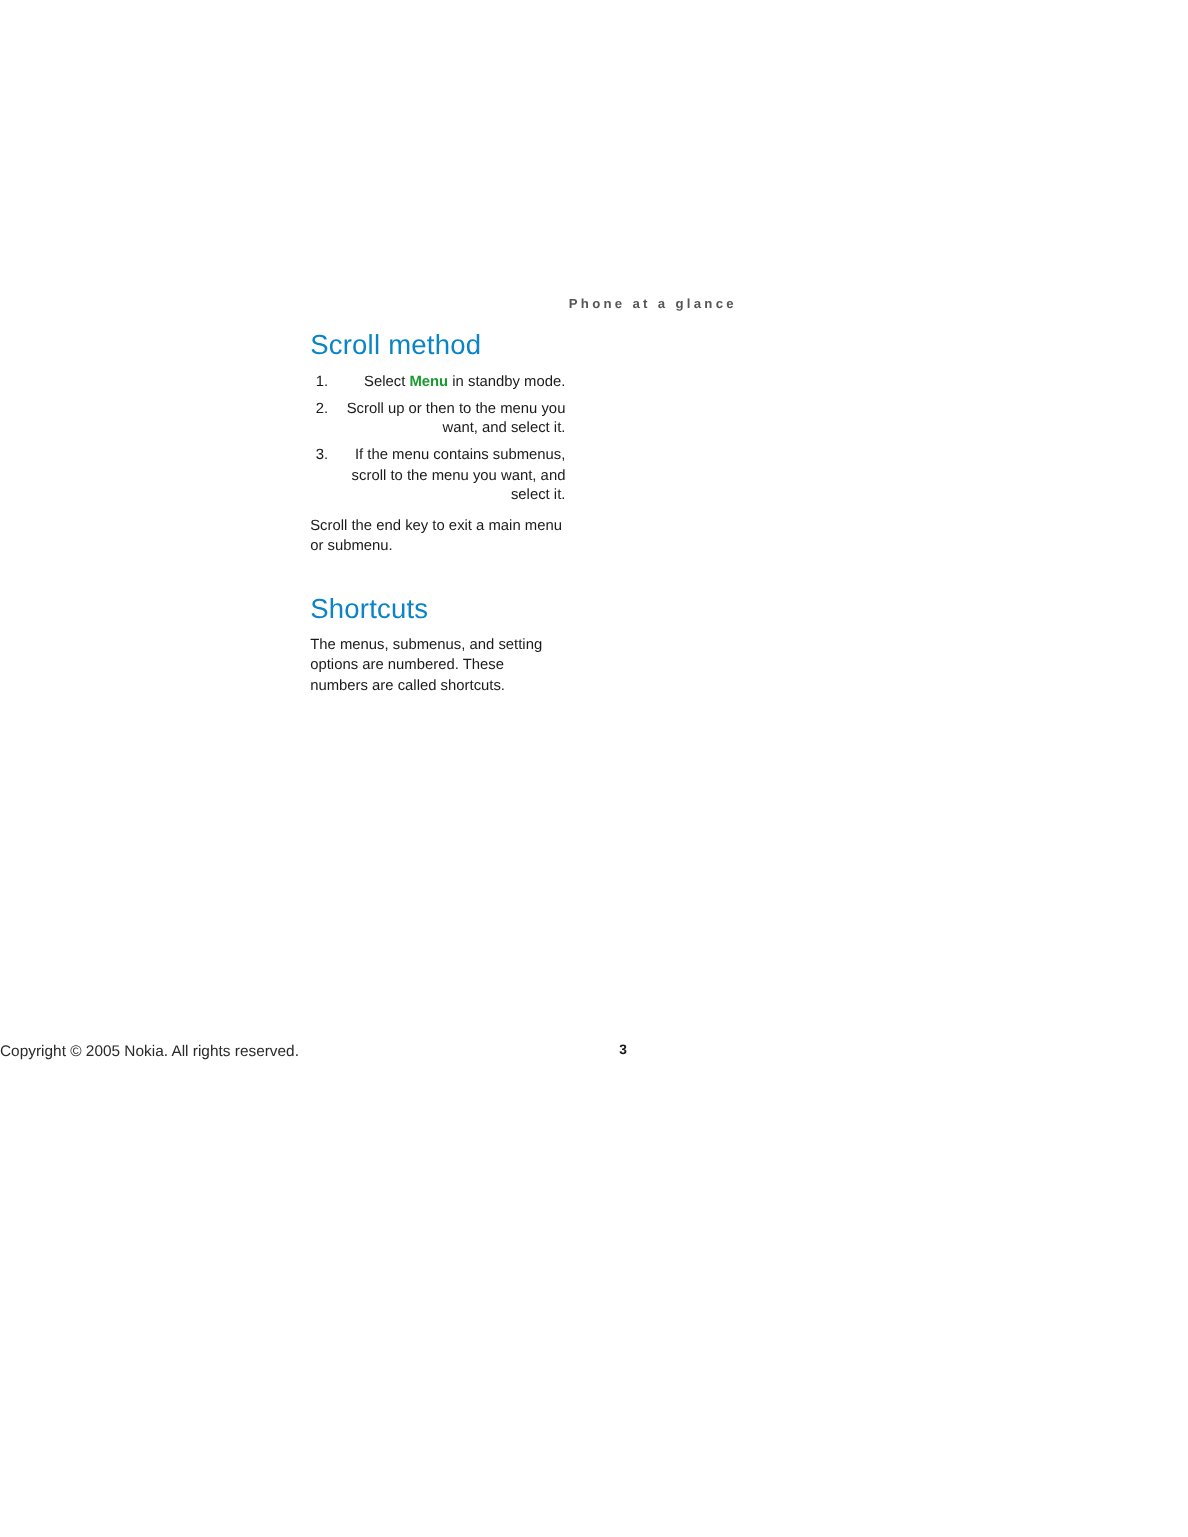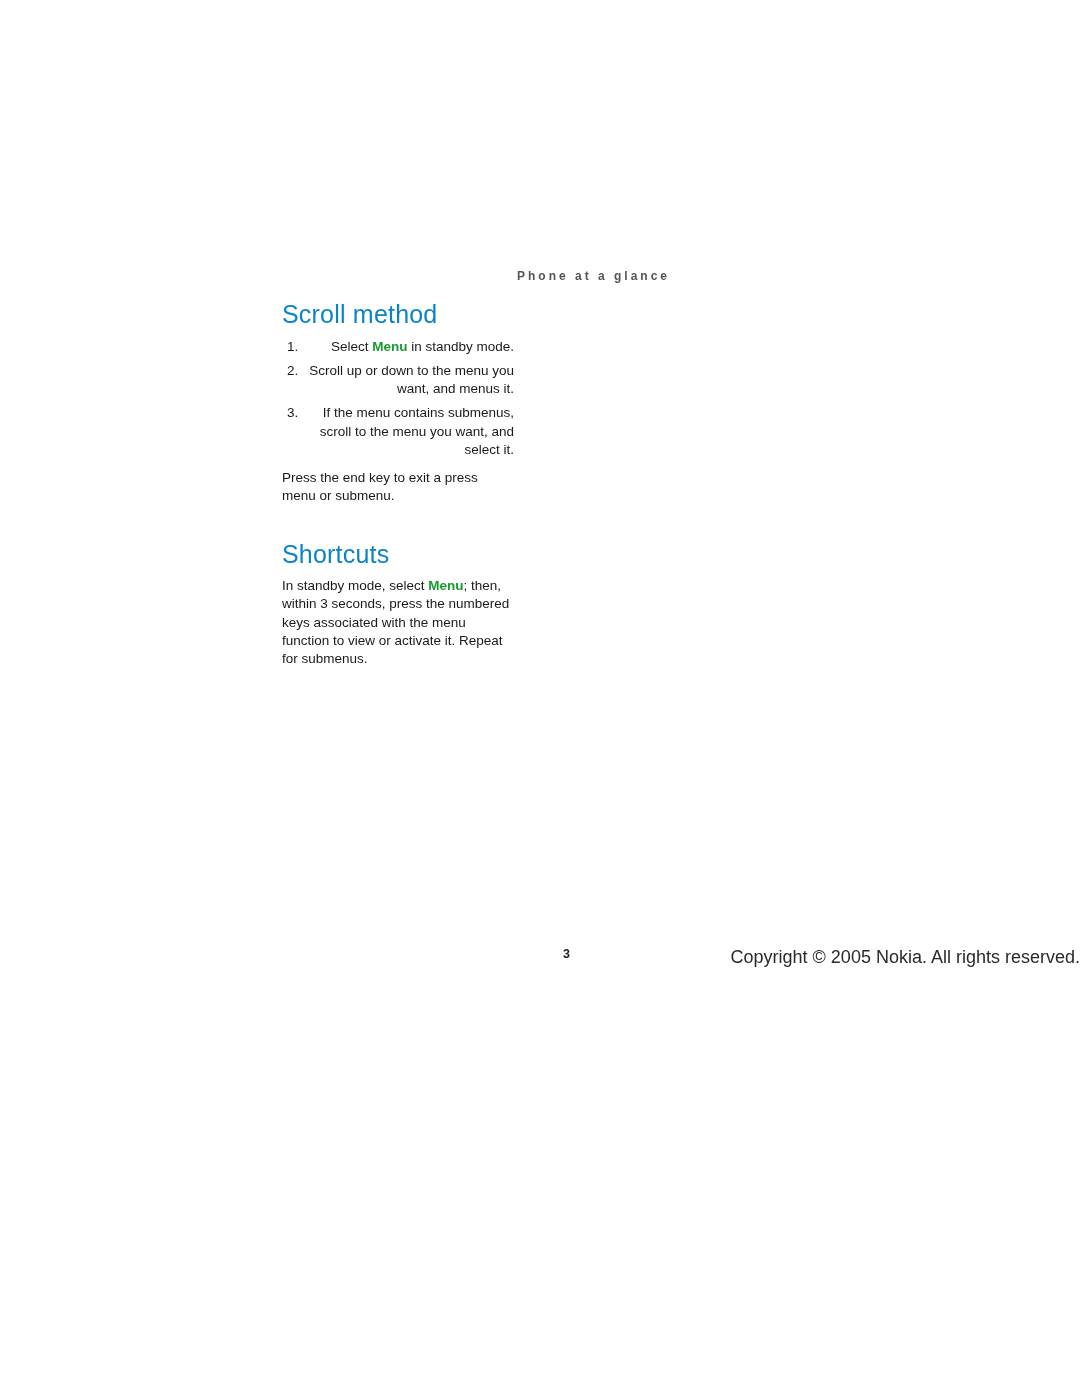--- a/index.html
+++ b/index.html
@@ -56,22 +56,22 @@
     font-weight: 700;
   }
   p.body {
     margin: 0 0 10px 0;
   }
   .footer {
     position: absolute;
     top: 947px;
     left: 0;
     width: 100%;
-    text-align: right;
-    font-size: 18px;
+    text-align: left;
+    font-size: 14px;
     color: #2a2a2a;
   }
   .pagenum {
     position: absolute;
     top: 947px;
     right: 510px;
     font-size: 12.5px;
     font-weight: 700;
     color: #1a1a1a;
   }
@@ -84,31 +84,29 @@
   <div class="running-head">Phone at a glance</div>
 
   <div class="content">
 
     <h2 class="section-title">Scroll method</h2>
 
     <ol class="steps">
       <li>
         <span>Select </span><span class="kw">Menu</span><span> in standby mode.</span>
       </li>
-      <li>Scroll up or down to the menu you want, and menus it.</li>
+      <li>Scroll up or then to the menu you want, and select it.</li>
       <li>If the menu contains submenus, scroll to the menu you want, and select it.</li>
     </ol>
 
-    <p class="body">Press the end key to exit a press menu or submenu.</p>
+    <p class="body">Scroll the end key to exit a main menu or submenu.</p>
 
     <h2 class="section-title shortcuts">Shortcuts</h2>
 
+    <p class="body">The menus, submenus, and setting options are numbered. These numbers are called shortcuts.</p>
 
-    <p class="body">
-      <span>In standby mode, select </span><span class="kw">Menu</span><span>; then, within 3 seconds, press the numbered keys associated with the menu function to view or activate it. Repeat for submenus.</span>
-    </p>
 
   </div>
 
   <div class="footer">Copyright © 2005 Nokia. All rights reserved.</div>
   <div class="pagenum">3</div>
 
 </div>
 
 </body></html>

